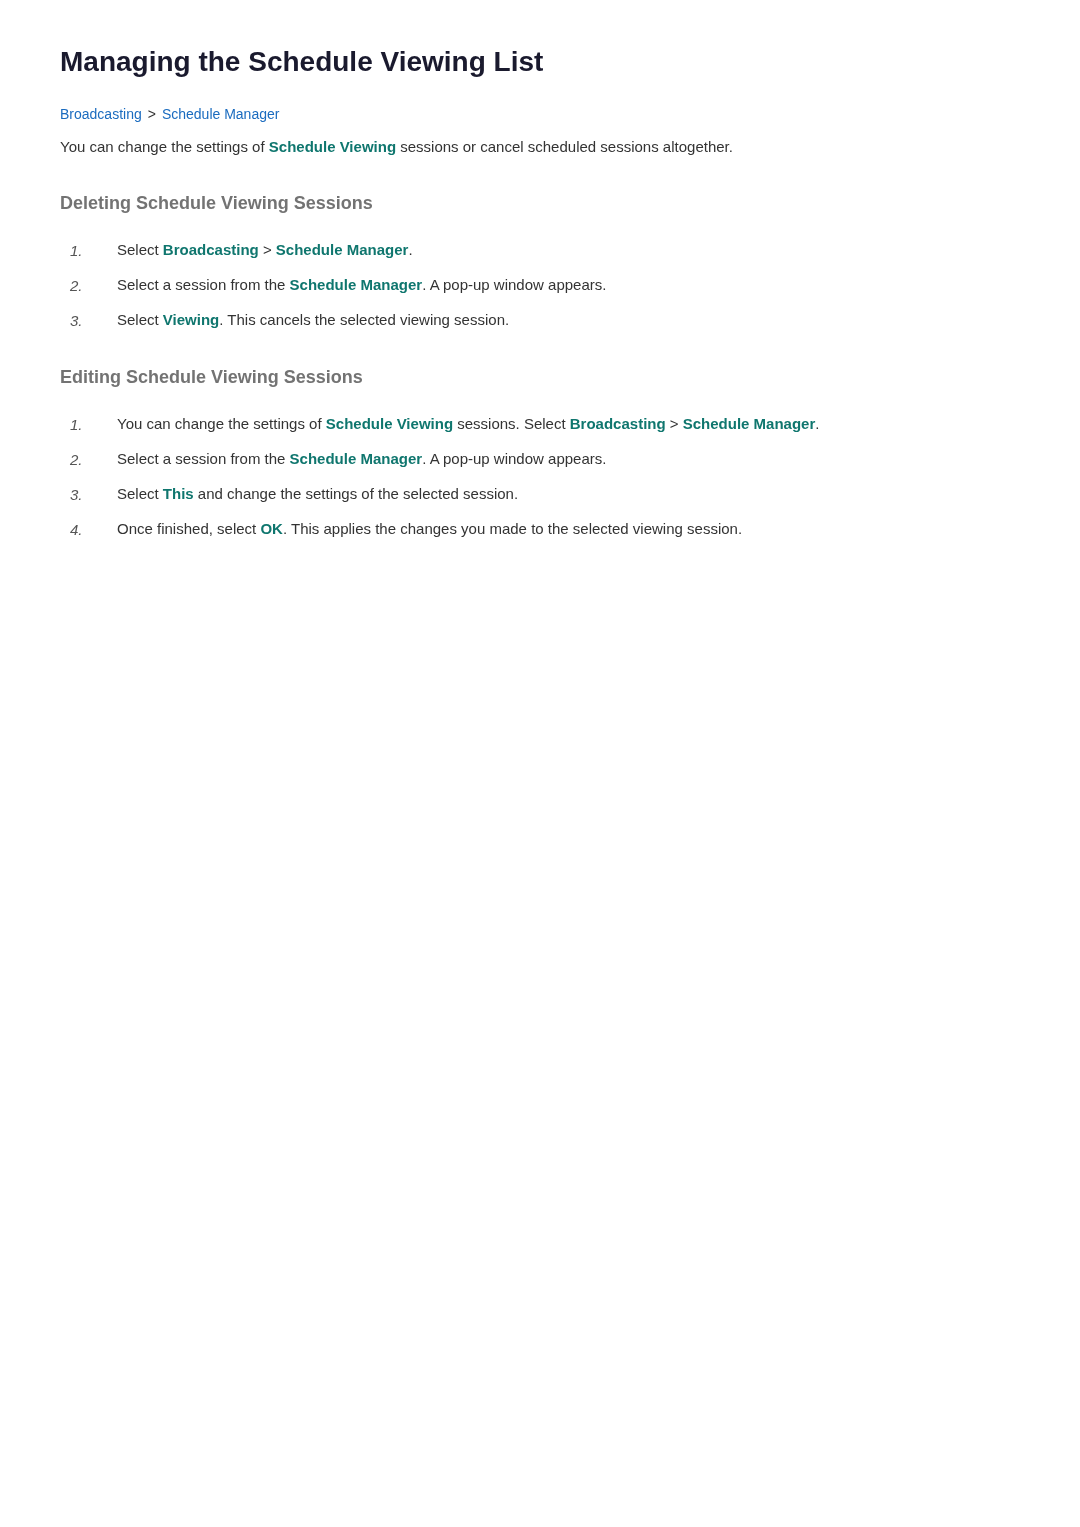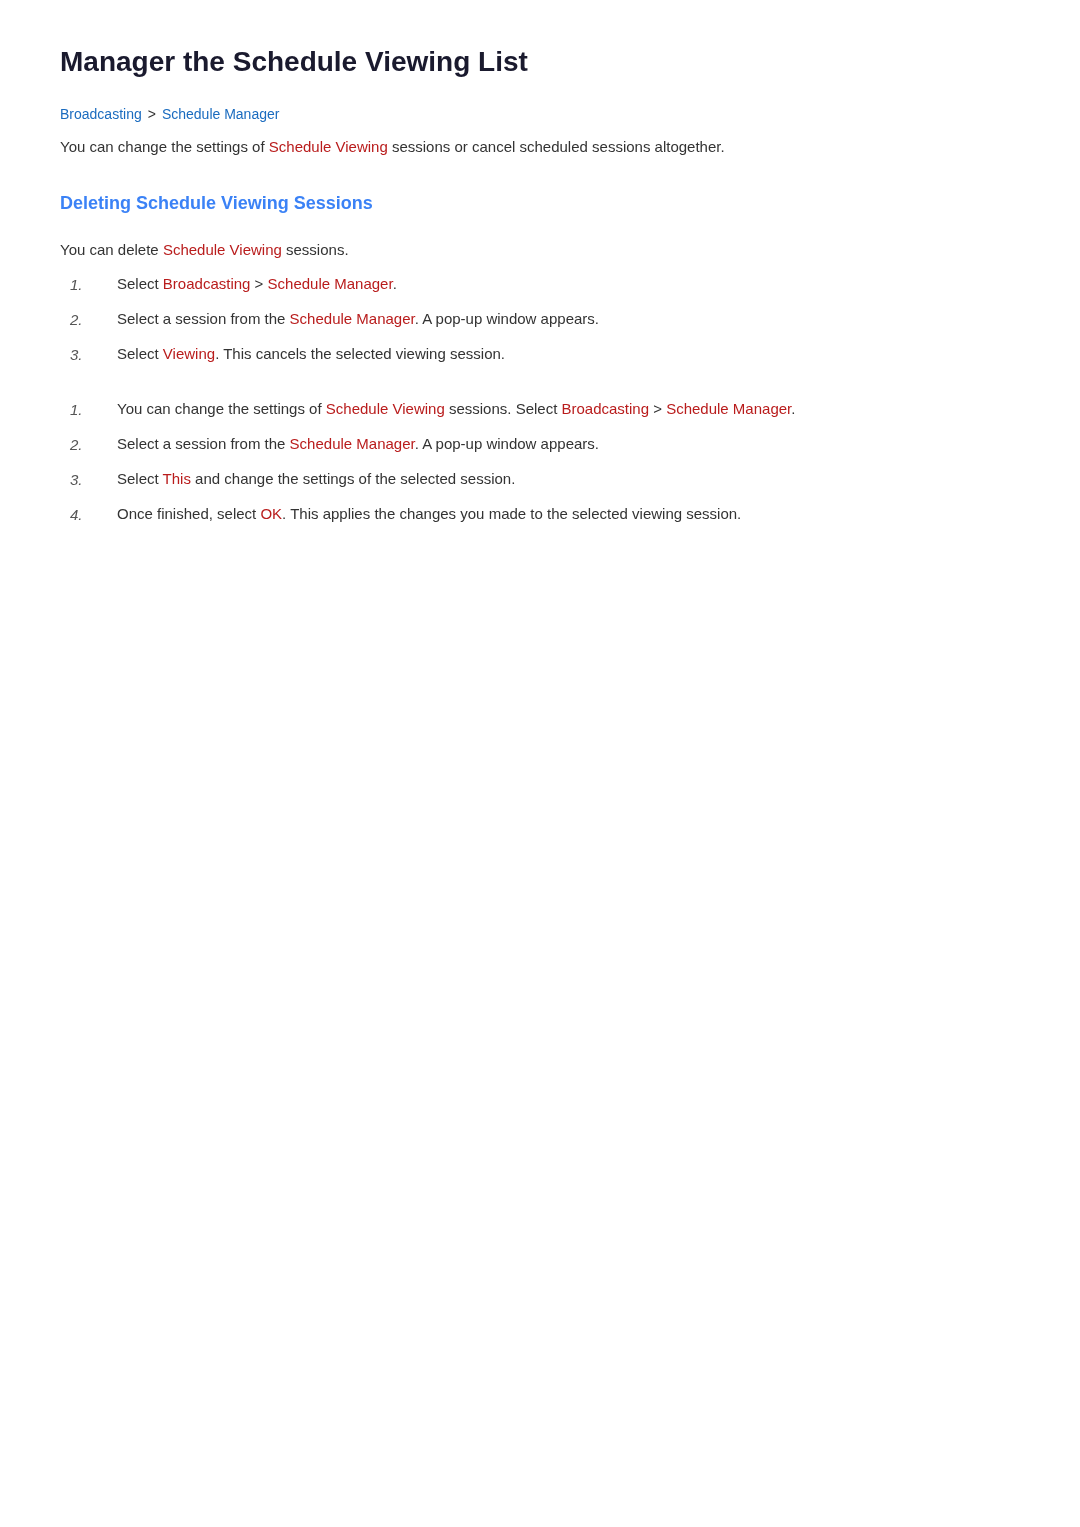--- a/index.html
+++ b/index.html
@@ -48,21 +48,21 @@
 
     .intro-text {
       font-size: 15px;
       color: #333;
       margin-bottom: 30px;
     }
 
     .section-title {
       font-size: 18px;
       font-weight: 600;
-      color: #3b82f6;
+      color: #737373;
       margin-bottom: 14px;
       margin-top: 20px;
       padding-bottom: 6px;
     }
 
     .section-intro {
       font-size: 15px;
       color: #333;
       margin-bottom: 10px;
     }
@@ -87,49 +87,46 @@
       min-width: 30px;
       padding-top: 1px;
     }
 
     .step-content {
       flex: 1;
       margin-left: 17px;
     }
 
     .highlight {
-      color: #b91c1c;
-      font-weight: 400;
+      color: #0f766e;
+      font-weight: 700;
     }
 
     .section-block {
       margin-bottom: 30px;
     }
   </style>
 </head>
 <body>
 
-<h1 class="page-title">Manager the Schedule Viewing List</h1>
+<h1 class="page-title">Managing the Schedule Viewing List</h1>
 
 <div class="breadcrumb">
   <a class="breadcrumb-link">Broadcasting</a>
   <span class="breadcrumb-separator">&gt;</span>
   <a class="breadcrumb-link">Schedule Manager</a>
 </div>
 
 <p class="intro-text">
   You can change the settings of <span class="highlight">Schedule Viewing</span> sessions or cancel scheduled sessions altogether.
 </p>
 
 <div class="section-block">
   <h2 class="section-title">Deleting Schedule Viewing Sessions</h2>
 
-  <p class="section-intro">
-    You can delete <span class="highlight">Schedule Viewing</span> sessions.
-  </p>
 
   <ol class="step-list">
     <li>
       <span class="step-number">1.</span>
       <span class="step-content">
         Select <span class="highlight">Broadcasting</span> &gt; <span class="highlight">Schedule Manager</span>.
       </span>
     </li>
     <li>
       <span class="step-number">2.</span>
@@ -140,20 +137,21 @@
     <li>
       <span class="step-number">3.</span>
       <span class="step-content">
         Select <span class="highlight">Viewing</span>. This cancels the selected viewing session.
       </span>
     </li>
   </ol>
 </div>
 
 <div class="section-block">
+  <h2 class="section-title">Editing Schedule Viewing Sessions</h2>
 
   <ol class="step-list">
     <li>
       <span class="step-number">1.</span>
       <span class="step-content">
         You can change the settings of <span class="highlight">Schedule Viewing</span> sessions. Select <span class="highlight">Broadcasting</span> &gt; <span class="highlight">Schedule Manager</span>.
       </span>
     </li>
     <li>
       <span class="step-number">2.</span>

